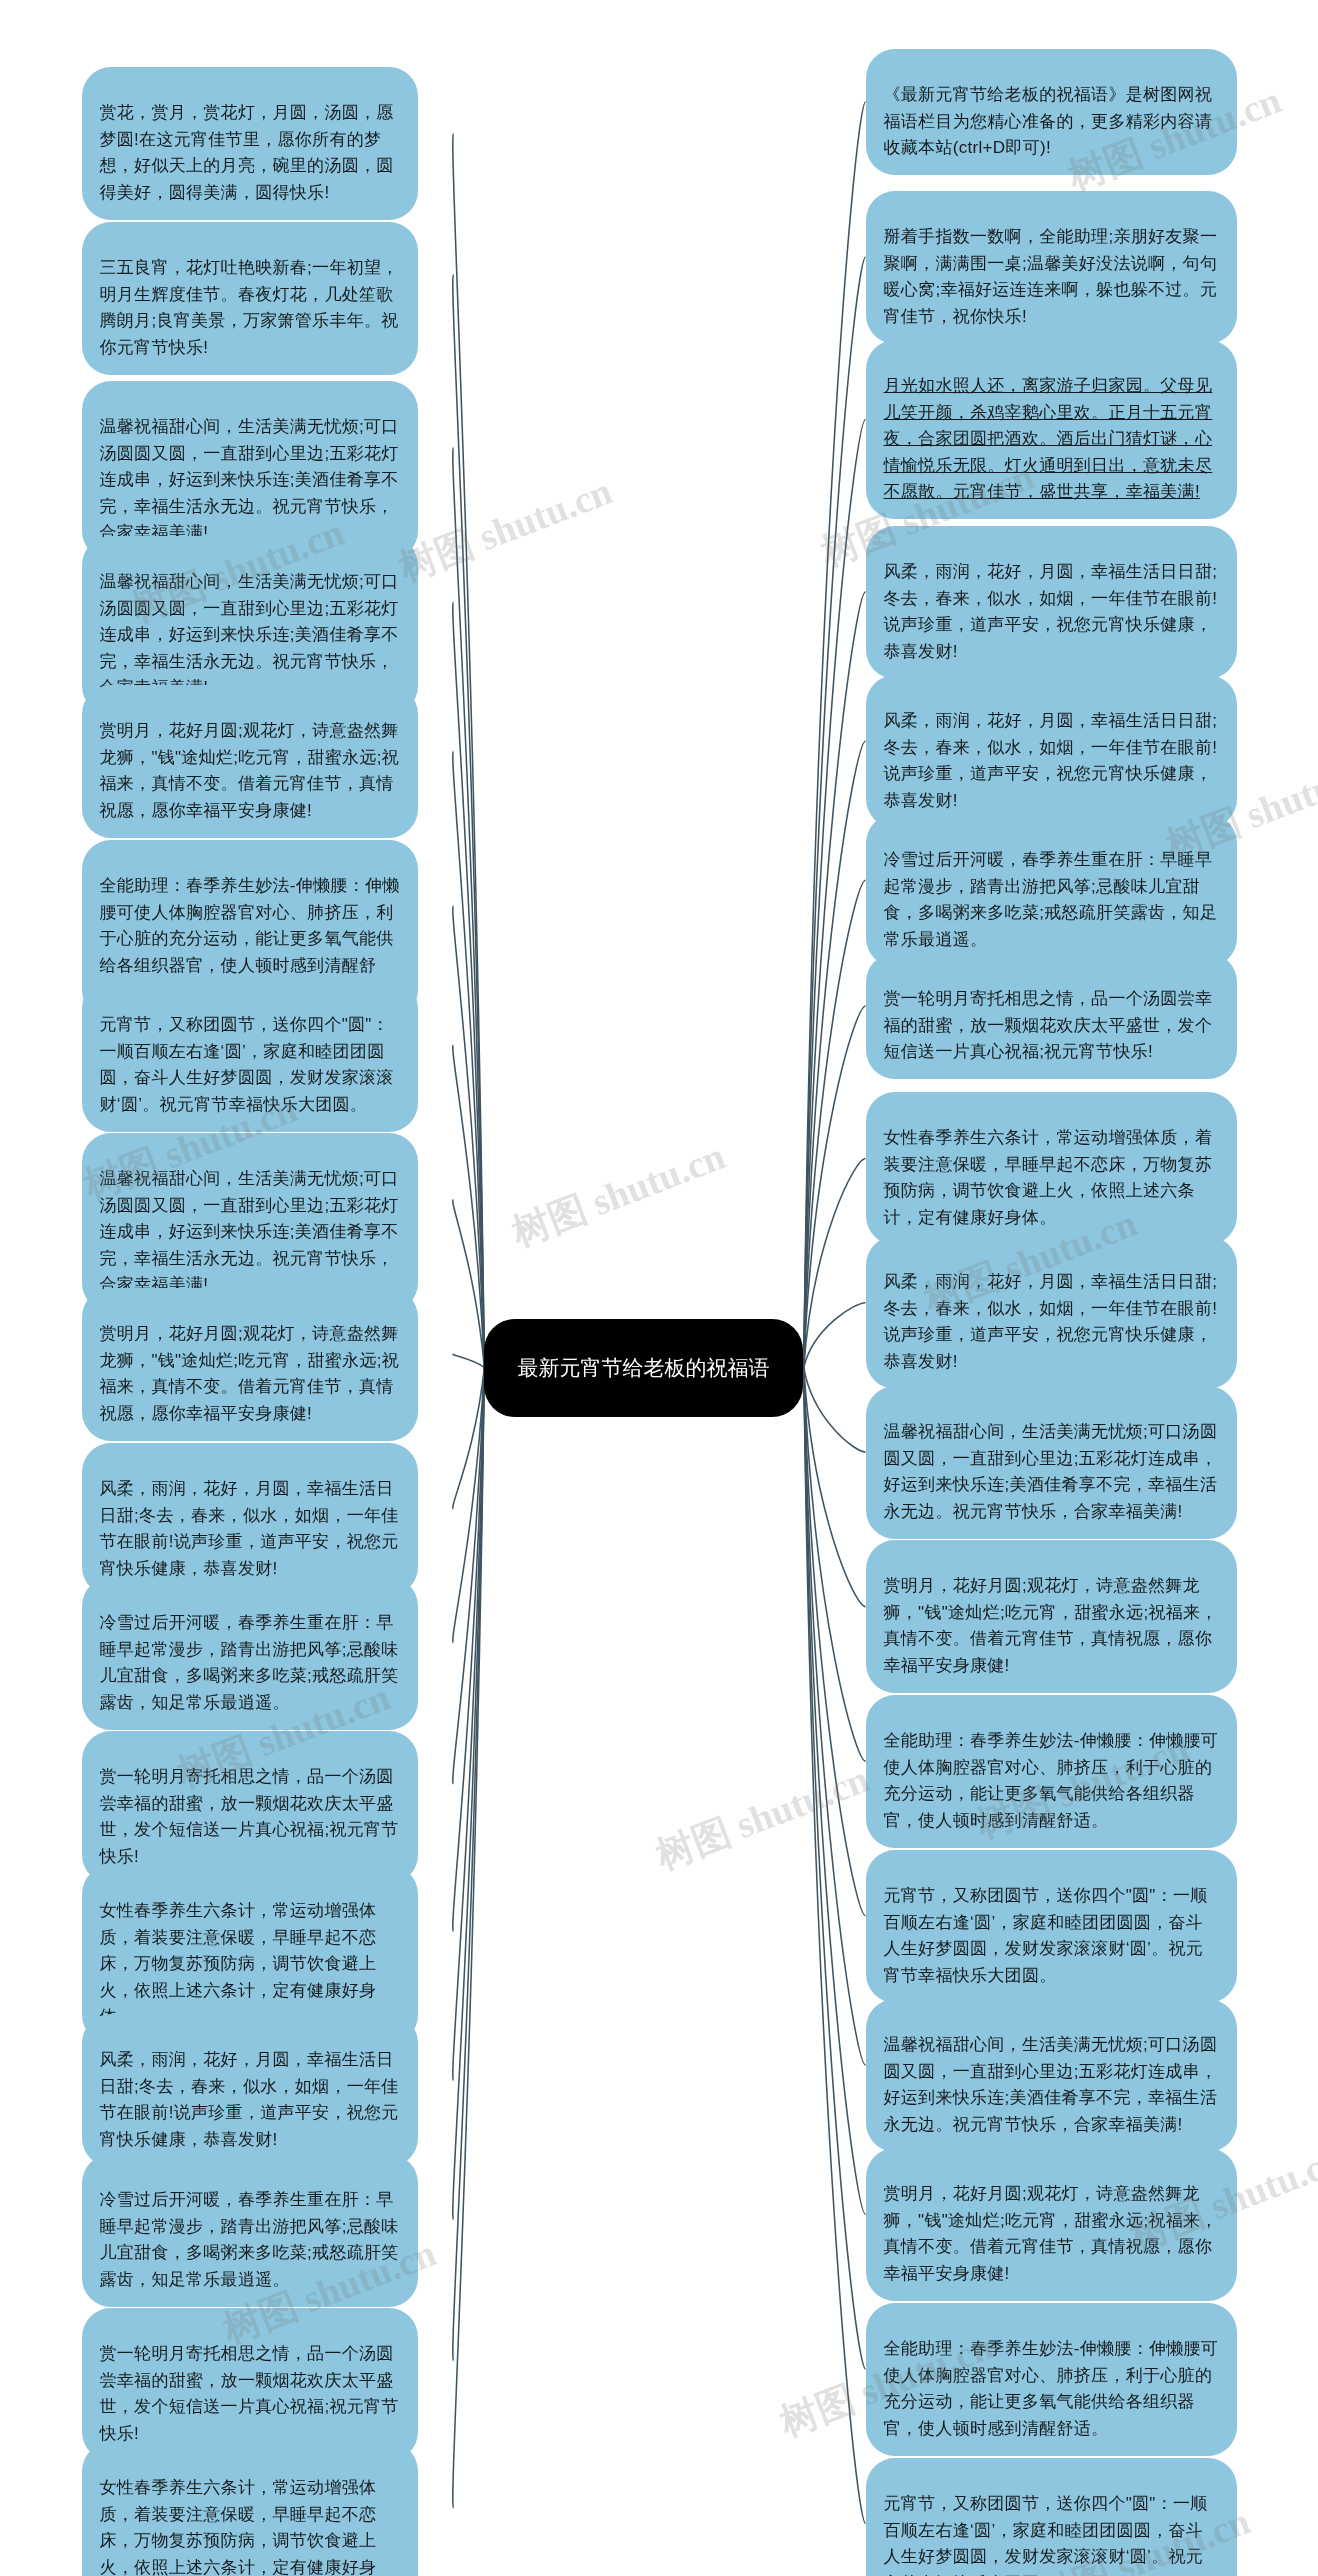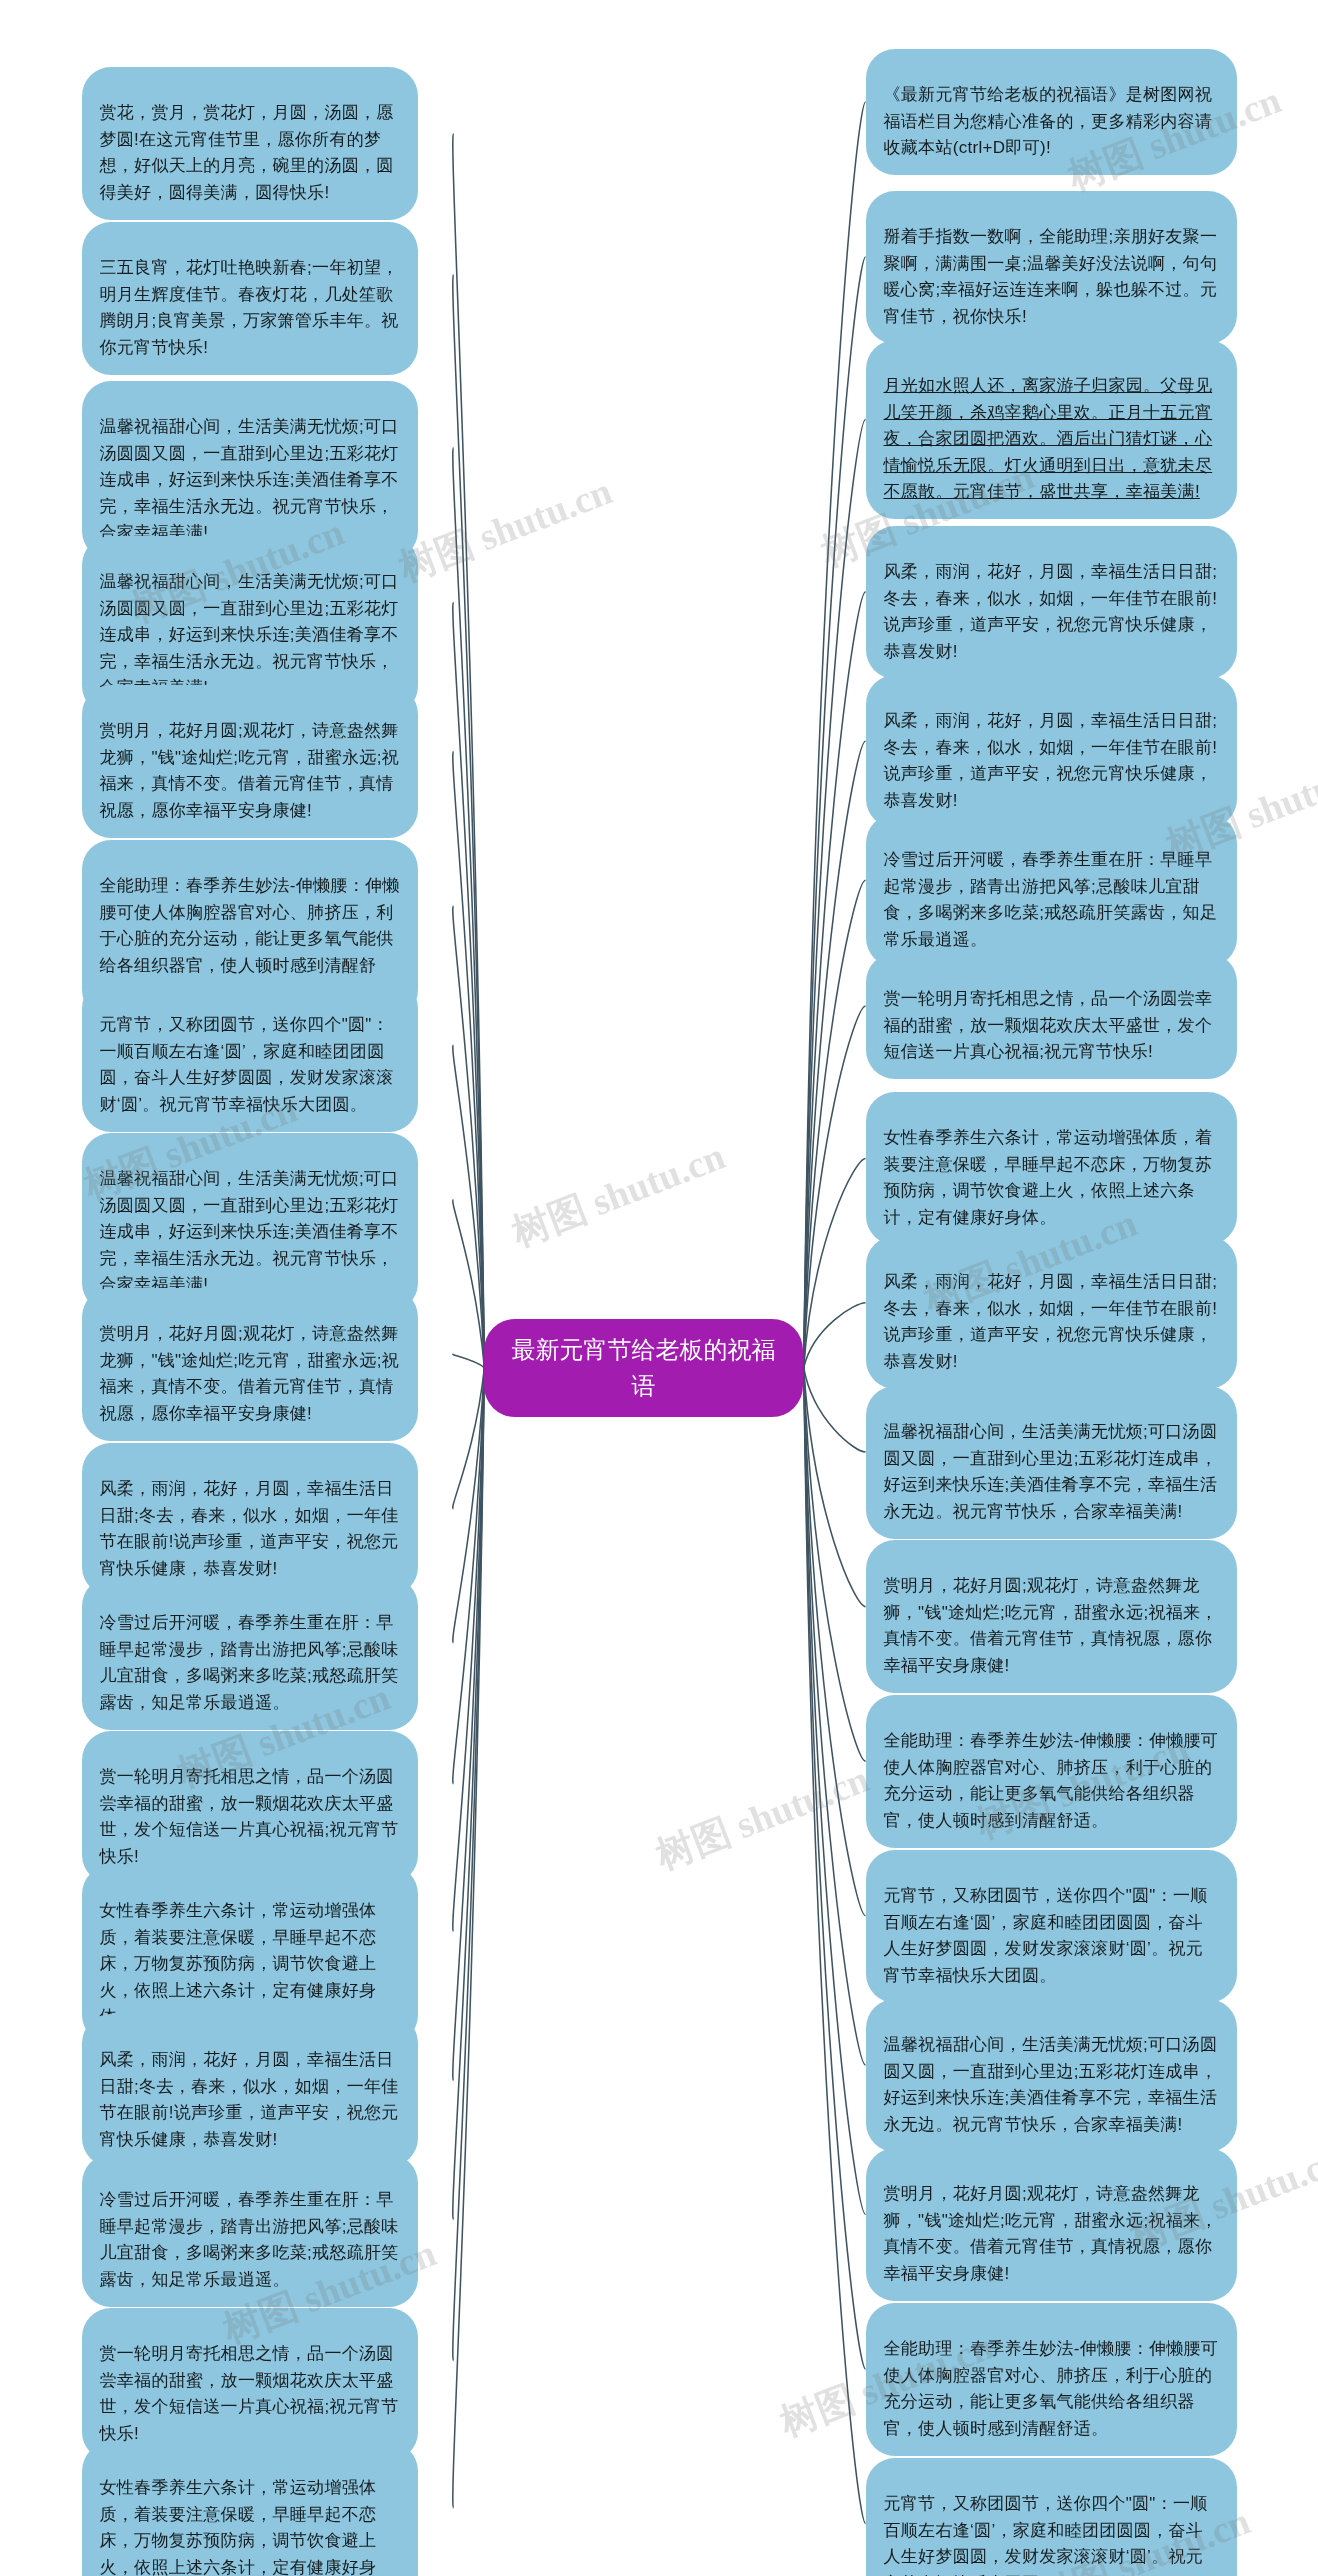--- a/index.html
+++ b/index.html
@@ -22,24 +22,24 @@
     letter-spacing:0.3px;
     text-align:left;
     z-index:3;
   }
   .node span{display:block;width:100%;margin-top:20px;}
   .node.left{left:82px;width:336px;}
   .node.right{left:866px;width:371px;}
   .center{
     position:absolute;
     left:484px;top:1319px;width:319px;height:98px;
-    background:#a21caf;
+    background:#000000;
     border-radius:31px;
     display:flex;align-items:center;justify-content:center;
-    color:#ffffff;font-size:24px;line-height:1.5;text-align:center;
+    color:#ffffff;font-size:21px;line-height:1.5;text-align:center;
     padding:0 26px;box-sizing:border-box;
     z-index:5;
   }
   .wm{
     position:absolute;
     color:rgba(120,120,120,0.22);
     font-size:38px;
     font-family:"Liberation Serif","DejaVu Serif",serif;
     white-space:nowrap;
     transform:rotate(-21deg);

